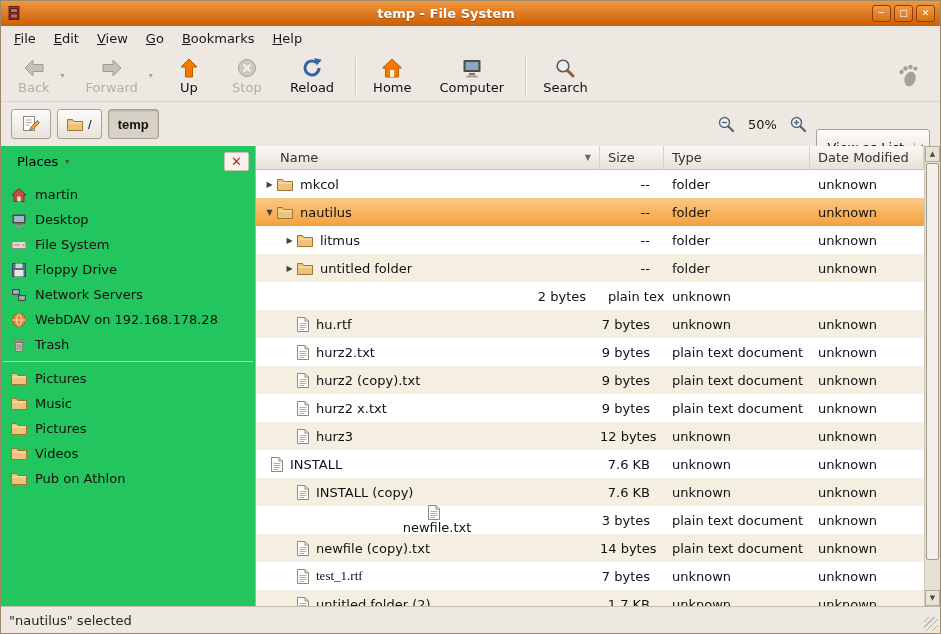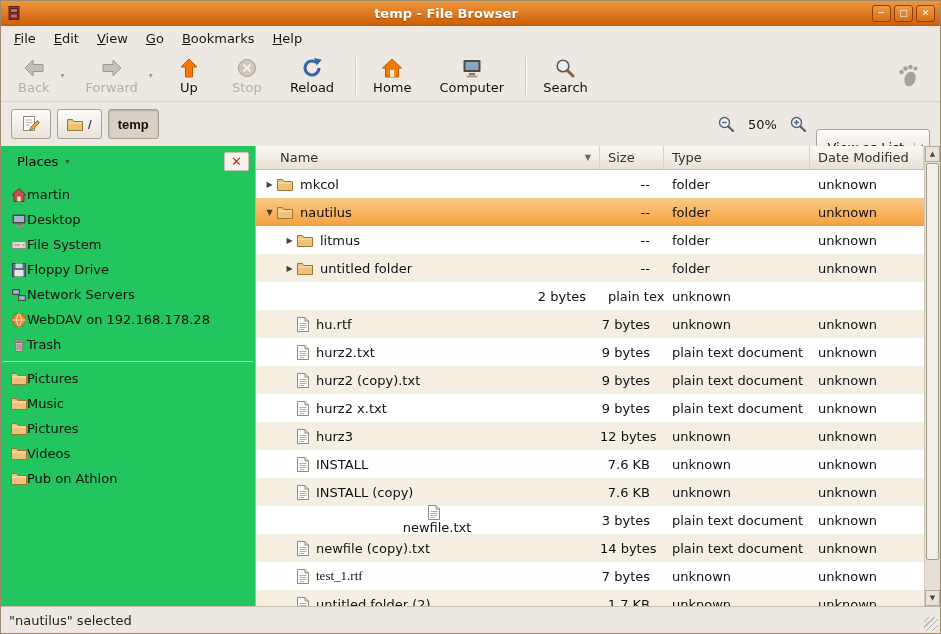--- a/index.html
+++ b/index.html
@@ -42,21 +42,21 @@
   .stepper { width:15px; border-left:1px solid #b9b2a4; display:flex; flex-direction:column; align-items:center; justify-content:center; font-size:6px; line-height:6px; color:#4c4840; }
 
   
   .main { position:absolute; top:145px; left:0; right:0; bottom:27px; display:flex; }
   .sidebar { width:255px; background:#22c55e; border-right:1px solid #b7b0a4; display:flex; flex-direction:column; }
   .side-header { height:30px; display:flex; align-items:center; padding:2px 6px; }
   .places-btn { display:flex; align-items:center; gap:7px; padding:4px 10px; border-radius:3px; cursor:default; }
   .places-caret { font-size:8px; color:#4c4840; }
   .side-close { margin-left:auto; color:#c42b20; font-weight:bold; font-size:13px; padding:1px 6px; border:1px solid #c9c2b4; border-radius:2px; background:#f6f3ec; cursor:default; }
   .side-list { flex:1; padding-top:6px; }
-  .side-item { height:25px; display:flex; align-items:center; gap:0; padding:0 10px; color:#14120f; cursor:default; }
+  .side-item { height:25px; display:flex; align-items:center; gap:8px; padding:0 10px; color:#14120f; cursor:default; }
   .side-icon { width:16px; display:flex; flex-shrink:0; }
   .side-sep { height:1px; background:#cfc8bb; margin:4px 2px; }
 
   .filearea { flex:1; background:#fff; display:flex; flex-direction:column; overflow:hidden; }
   .list-header { display:grid; grid-template-columns:344px 64px 146px 1fr; height:24px; flex-shrink:0; background:linear-gradient(#fbf9f5,#e7e2d7); border-bottom:1px solid #c9c2b2; }
   .list-header .col { display:flex; align-items:center; padding:0 8px; border-right:1px solid #d9d3c5; color:#35322c; overflow:hidden; white-space:nowrap; cursor:default; }
   .col-name { justify-content:space-between;margin-left:16px; }
   .sort { font-size:8px; color:#6b675e; }
   .rows { flex:1; overflow:hidden; }
   .frow { height:28px; display:grid; grid-template-columns:344px 64px 146px 1fr; align-items:center; background:#fff; cursor:default; }
@@ -88,21 +88,21 @@
 <div class="window">
 
   <div class="titlebar">
     <span class="win-icon">
         <svg width="16" height="16" viewBox="0 0 16 16">
           <rect x="3" y="1.5" width="10" height="13" fill="#9a3a32" stroke="#5e1f1a"></rect>
           <rect x="4.5" y="3.5" width="7" height="4" fill="#c26a5e" stroke="#5e1f1a"></rect>
           <rect x="4.5" y="9" width="7" height="4" fill="#c26a5e" stroke="#5e1f1a"></rect>
         </svg>
       </span>
-    <span class="title">temp - File Browser</span>
+    <span class="title">temp - File System</span>
     <span class="win-controls">
         <span class="win-btn">─</span>
         <span class="win-btn">□</span>
         <span class="win-btn">✕</span>
       </span>
   </div>
 
   <div class="menubar">
       <div class="menu-item"><u>F</u>ile</div>
       <div class="menu-item"><u>E</u>dit</div>
@@ -551,21 +551,21 @@
                   <path d="M2.5 6.5 H9.5 M2.5 8.5 H9.5 M2.5 10.5 H9.5 M2.5 12.5 H7" stroke="#b3afa7"></path>
                 </svg>
               </span>
               <span>hurz3</span>
             </div>
             <div class="cell c-size">12 bytes</div>
             <div class="cell c-type">unknown</div>
             <div class="cell c-date">unknown</div>
           </div>
           <div class="frow">
-            <div class="cell c-name" style="padding-left: 26px;">
+            <div class="cell c-name" style="">
               <span class="expander"></span>
               <span class="f-icon">
                 <svg width="12" height="15" viewBox="0 0 12 15">
                   <path d="M0.5 0.5 H8 L11.5 4 V14.5 H0.5 Z" fill="#fdfdfc" stroke="#8e8a82"></path>
                   <path d="M8 0.5 V4 H11.5" fill="none" stroke="#8e8a82"></path>
                   <path d="M2.5 6.5 H9.5 M2.5 8.5 H9.5 M2.5 10.5 H9.5 M2.5 12.5 H7" stroke="#b3afa7"></path>
                 </svg>
               </span>
               <span>INSTALL</span>
             </div>

